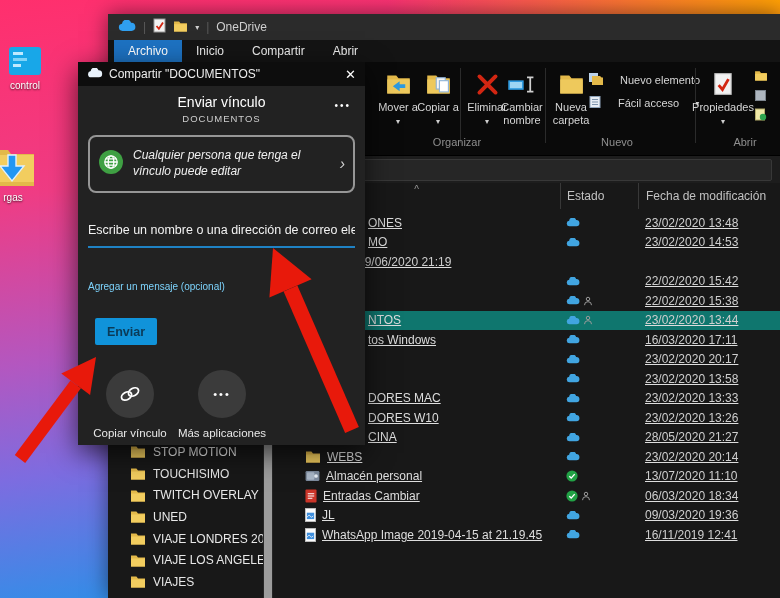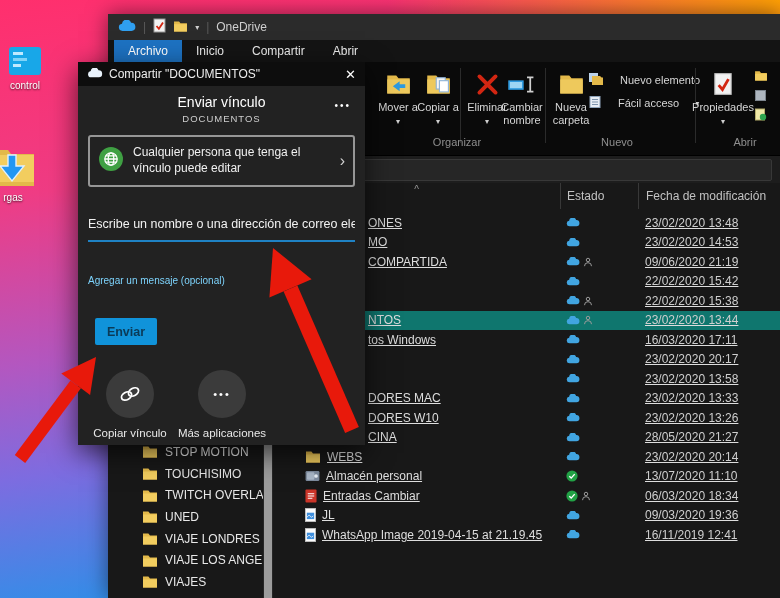--- a/index.html
+++ b/index.html
@@ -27,21 +27,21 @@
   .caret{font-size:8px;color:#cfcfcf;}
   .rsep{position:absolute;top:6px;bottom:12px;width:1px;background:#2b2b2b;}
   .rrow{position:absolute;display:flex;align-items:center;gap:16px;font-size:11px;color:#d6d6d6;white-space:nowrap;}
   .rglabel{position:absolute;top:74px;transform:translateX(-50%);font-size:11px;color:#8f8f8f;}
   .addrbar{height:28px;background:#1d1d1d;position:relative;}
   .addrbox{position:absolute;left:166px;right:8px;top:3px;height:20px;background:#262626;border:1px solid #383838;border-radius:2px;}
   
   .content{position:absolute;left:0;top:169px;width:672px;height:415px;background:#181818;}
   .tree{position:absolute;left:0;top:0;width:155px;height:415px;background:#181818;}
   .tree-items{position:absolute;left:0;top:258px;right:0;}
-  .titem{height:21.7px;display:flex;align-items:center;gap:7px;padding-left:34px;font-size:12px;color:#e8e8e8;white-space:nowrap;overflow:hidden;}
+  .titem{height:21.7px;display:flex;align-items:center;gap:7px;padding-left:22px;font-size:12px;color:#e8e8e8;white-space:nowrap;overflow:hidden;}
   .tscroll{position:absolute;left:155px;top:0;width:10px;height:415px;background:#262626;}
   .tscroll .thumb{position:absolute;left:1px;right:1px;top:0;bottom:0;background:#9c9c9c;}
   .flist{position:absolute;left:165px;top:0;width:507px;height:415px;}
   .fhead{display:flex;height:26px;align-items:center;font-size:12px;color:#c2c2c2;}
   .hc-name{width:287px;position:relative;height:100%;}
   .hc-name .sort{position:absolute;left:50%;top:1px;transform:translateX(-50%);color:#9a9a9a;font-size:10px;}
   .hc-estado{width:78px;border-left:1px solid #383838;height:100%;display:flex;align-items:center;padding-left:6px;box-sizing:border-box;}
   .hc-fecha{flex:1;border-left:1px solid #383838;height:100%;display:flex;align-items:center;padding-left:7px;box-sizing:border-box;}
   .frows{position:absolute;left:0;top:30px;right:0;}
   .frow{height:19.5px;display:flex;align-items:center;font-size:12px;color:#dedede;text-decoration:underline;}
@@ -52,21 +52,21 @@
   .fc-date{flex:1;padding-left:7px;color:#cfcfcf;}
   .ficon{display:flex;align-items:center;}
   
   .dialog{position:absolute;left:78px;top:62px;width:287px;height:383px;background:#222;z-index:20;box-shadow:0 8px 26px rgba(0,0,0,.65);}
   .dlg-tb{height:24px;background:#0d0d0d;display:flex;align-items:center;gap:6px;padding:0 9px;font-size:12px;color:#ededed;}
   .dlg-x{margin-left:auto;font-size:13px;color:#fff;}
   .dlg-head{position:relative;text-align:center;padding-top:8px;}
   .dlg-head h1{margin:0;font-size:14px;font-weight:400;color:#fff;}
   .dlg-sub{font-size:9.5px;letter-spacing:1px;color:#cfcfcf;margin-top:3px;}
   .dlg-more{position:absolute;right:14px;top:14px;color:#fff;font-size:10px;letter-spacing:2px;}
-  .perm-box{margin:11px 10px 0;height:52px;border:2px solid #969696;border-radius:3px;display:flex;align-items:center;gap:9px;padding:0 8px;box-sizing:border-box;}
+  .perm-box{margin:11px 10px 0;height:58px;border:2px solid #969696;border-radius:8px;display:flex;align-items:center;gap:9px;padding:0 8px;box-sizing:border-box;font-style:italic;}
   .perm-text{font-size:12px;line-height:1.3;color:#f0f0f0;}
   .perm-chev{margin-left:auto;color:#d0d0d0;font-size:16px;}
   .recipient{margin:30px 10px 0;font-size:12.5px;color:#f2f2f2;padding-bottom:9px;border-bottom:2px solid #1f82c4;white-space:nowrap;overflow:hidden;}
   .msg{margin:33px 10px 0;font-size:10px;color:#7dd3fc;}
   .send-btn{position:absolute;left:17px;top:256px;width:62px;height:27px;background:#1093da;border:none;border-radius:2px;
             font-family:inherit;font-size:12.5px;font-weight:bold;color:#0b3a57;}
   .dlg-apps{position:absolute;left:6px;top:308px;display:flex;}
   .dlg-app{width:92px;display:flex;flex-direction:column;align-items:center;}
   .app-circle{width:48px;height:48px;border-radius:50%;background:#3b3b3b;display:flex;align-items:center;justify-content:center;color:#fff;}
   .app-lab{margin-top:9px;font-size:11.5px;color:#e8e8e8;white-space:nowrap;}
@@ -345,23 +345,20 @@
             <div class="fc-status">
               <span class="ficon">
                 <svg width="14" height="9" viewBox="0 0 20 13">
                   <path d="M5 12a4 4 0 0 1-.6-7.96A5.2 5.2 0 0 1 14.5 2.9 3.6 3.6 0 0 1 15 12z" fill="#41a5e1"></path>
                 </svg>
               </span>
             </div>
             <div class="fc-date">23/02/2020 14:53</div>
           </div>
           <div class="frow">
-            <div class="fc-name frag">
-              <span>COMPARTIDA</span>
-            </div>
             <div class="fc-status">
               <span class="ficon">
                 <svg width="14" height="9" viewBox="0 0 20 13">
                   <path d="M5 12a4 4 0 0 1-.6-7.96A5.2 5.2 0 0 1 14.5 2.9 3.6 3.6 0 0 1 15 12z" fill="#41a5e1"></path>
                 </svg>
               </span>
               <span class="ficon">
                 <svg width="10" height="10" viewBox="0 0 12 12">
                   <circle cx="6" cy="3.6" r="2.1" fill="none" stroke="#9a9a9a" stroke-width="1.2"></circle>
                   <path d="M1.8 11a4.2 4.2 0 0 1 8.4 0" fill="none" stroke="#9a9a9a" stroke-width="1.2"></path>

